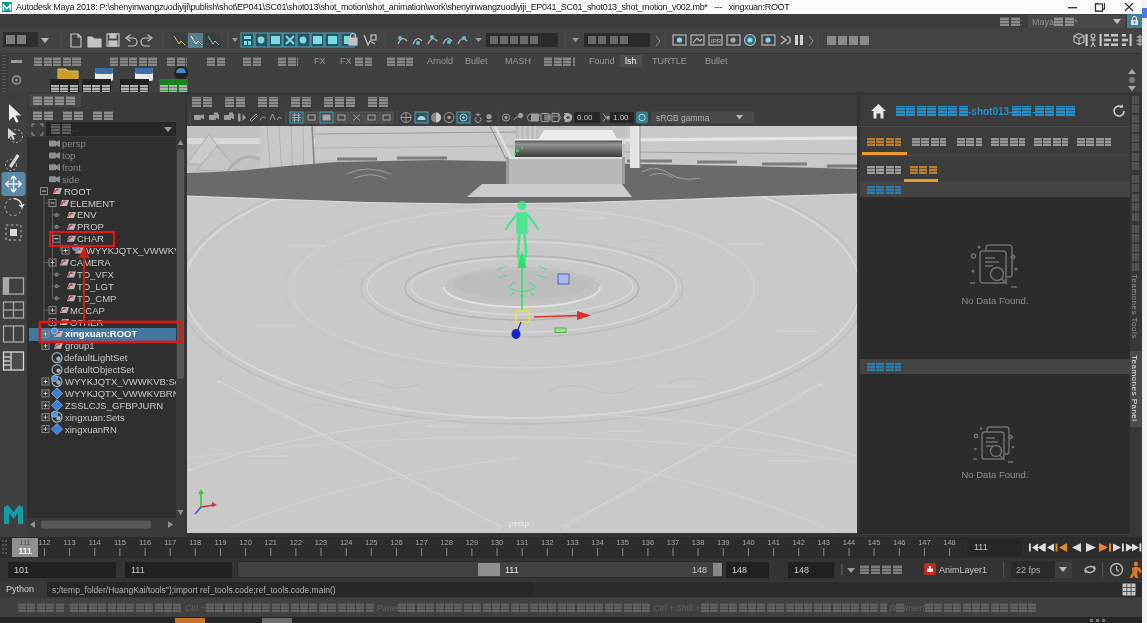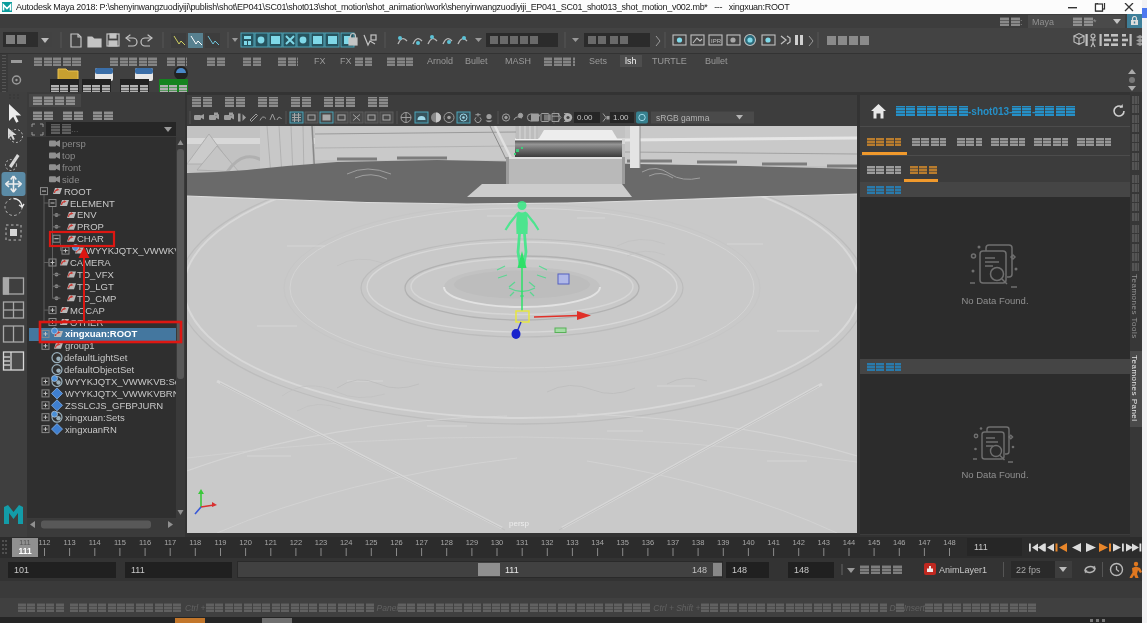--- a/index.html
+++ b/index.html
@@ -74,21 +74,21 @@
         <span style="font-size:9px;">TEAMONES</span>
         <span style="font-size:9px;">Arnold</span>
         <i class="zh z10" style="width:21px"></i>
   </div>
   <div class="row" style="position:absolute;left:1000px;top:2px;height:11px;color:#8a8a8a;">
         <i class="zh z9" style="width:20px"></i>
         <span style="font-size:9px;">:</span>
       </div>
   <div class="abs" style="left:1028px;top:1px;width:97px;height:13px;background:#4a4a4a;">
     <div class="row" style="position:absolute;left:4px;top:2px;height:9px;color:#909090;">
-          <span style="font-size:9px;margin-right:19px;">Maya</span>
+          <span style="font-size:9px;margin-right:0;">Maya</span>
           <i class="zh z9" style="width:20px"></i>
           <span style="font-size:9px;">*</span>
         </div>
     <svg class="abs" style="left:85px;top:4px" width="9" height="6">
           <path d="M0 0 L8 0 L4 5 Z" fill="#c4c4c4"></path>
         </svg>
   </div>
   <div class="abs" style="left:1127px;top:0px;width:15px;height:14px;background:#3e7f99;">
     <svg class="abs" style="left:3px;top:2px" width="9" height="10">
           <rect x="1" y="4" width="7" height="5" fill="#ddd"></rect>
@@ -261,21 +261,21 @@
 <i class="zh" style="position:absolute;left:243px;top:3px;--s:8.2px;--p:9.6px;height:9px;width:19px;color:#848484;"></i>
 <i class="zh" style="position:absolute;left:278px;top:3px;--s:8.2px;--p:9.6px;height:9px;width:20px;color:#848484;"></i>
 <span class="txt" style="left:314px;top:2px;font-size:9px;color:#9a9a9a;">FX</span>
 <span class="txt" style="left:340px;top:2px;font-size:9px;color:#9a9a9a;">FX&nbsp;</span>
       <i class="zh" style="position:absolute;left:355px;top:3px;--s:8.2px;--p:9.6px;height:9px;width:17px;color:#848484;"></i>
 <i class="zh" style="position:absolute;left:387px;top:3px;--s:8.2px;--p:9.6px;height:9px;width:26px;color:#848484;"></i>
 <span class="txt" style="left:427px;top:2px;font-size:9px;color:#9a9a9a;">Arnold</span>
 <span class="txt" style="left:465px;top:2px;font-size:9px;color:#9a9a9a;">Bullet</span>
 <span class="txt" style="left:505px;top:2px;font-size:9px;color:#9a9a9a;">MASH</span>
 <i class="zh" style="position:absolute;left:544px;top:3px;--s:8.2px;--p:9.6px;height:9px;width:31px;color:#848484;"></i>
-<span class="txt" style="left:589px;top:2px;font-size:9px;color:#9a9a9a;">Sets</span>
+<span class="txt" style="left:589px;top:2px;font-size:9px;color:#9a9a9a;">Found</span>
 <span class="txt" style="left:652px;top:2px;font-size:9px;color:#9a9a9a;">TURTLE</span>
 <span class="txt" style="left:705px;top:2px;font-size:9px;color:#9a9a9a;">Bullet</span>
 <span class="txt" style="left:620px;top:1px;font-size:9px;color:#f2f2f2;background:#4e4e4e;padding:1px 5px;">lsh</span>
 
   <svg class="abs" style="left:48px;top:11px" width="160" height="26">
     <path d="M10 4 h8 l2 2 h10 v9 h-20 z" fill="#c8a030" stroke="#e8c050" stroke-width="1"></path>
     <rect x="47" y="3" width="18" height="13" rx="2" fill="#e8e8e8"></rect>
         <rect x="47" y="3" width="18" height="6" rx="2" fill="#3a6ea8"></rect>
     <rect x="87" y="3" width="18" height="13" rx="2" fill="#e8e8e8"></rect>
         <rect x="87" y="3" width="18" height="6" rx="2" fill="#3a6ea8"></rect>
@@ -1088,20 +1088,32 @@
         <circle cx="7.5" cy="7.5" r="6" stroke="#b8b8b8" stroke-width="1.4" fill="none"></circle>
         <path d="M7.5 4 v3.5 l2.5 2" stroke="#b8b8b8" stroke-width="1.3" fill="none"></path>
       </svg>
   <svg class="abs" style="left:1128px;top:3px" width="15" height="17">
         <g fill="#e07820">
           <circle cx="8" cy="3" r="2.2"></circle>
           <path d="M4 7 l4 -1.5 4 1.5 2 4 -2 1 -2 -3 -1 4 2 5 -2.5 1 -2.5 -5 -2.5 4 -2 -1.5 3 -5z"></path>
         </g>
       </svg>
 </div>
+<div class="abs" id="cmdline">
+  <span class="txt" style="left:6px;top:3px;font-size:9px;color:#d0d0d0;">Python</span>
+  <div class="abs" style="left:47px;top:1px;width:486px;height:15px;background:#262626;">
+    <span class="txt" style="left:5px;top:3px;font-size:8.5px;color:#b0b0b0;">s;/temp_folder/HuangKai/tools");import ref_tools.code;ref_tools.code.main()</span>
+  </div>
+  <div class="abs" style="left:533px;top:1px;width:609px;height:15px;background:#2b2b2b;"></div>
+
+  <svg class="abs" style="left:1122px;top:2px" width="14" height="13">
+        <rect x="0.5" y="0.5" width="13" height="12" fill="#c8c8c8"></rect>
+        <path d="M0.5 4.5 h13 M0.5 8.5 h13 M4.8 0.5 v12 M9.1 0.5 v12" stroke="#555"></path>
+      </svg>
+</div>
 <div class="abs" id="helpline">
   <div class="row" style="position:absolute;left:18px;top:5px;height:9px;color:#616161;font-size:8.5px;">
     <i class="zh" style="--s:8px;--p:9.4px;height:8.5px;width:46px;"></i>
         <span style="width:6px"></span>
     <i class="zh" style="--s:8px;--p:9.4px;height:8.5px;width:112px;"></i>
         <span style="width:3px"></span>
     <span>Ctrl + </span>
     <i class="zh" style="--s:8px;--p:9.4px;height:8.5px;width:168px;"></i>
         <span style="width:3px"></span>
     <span>Panel </span>

